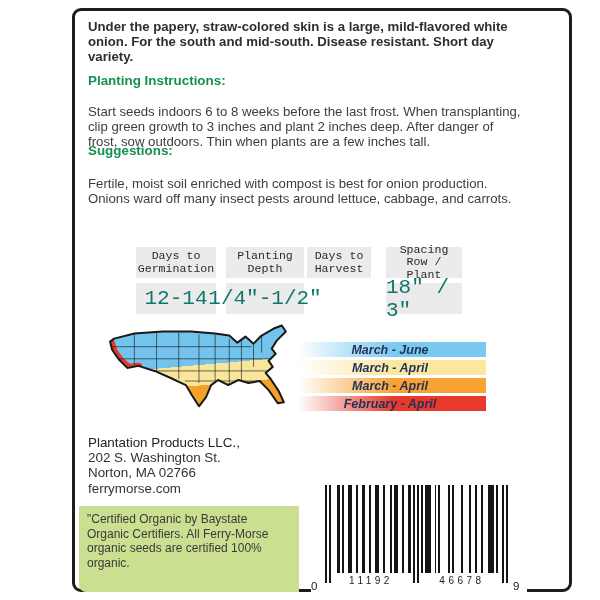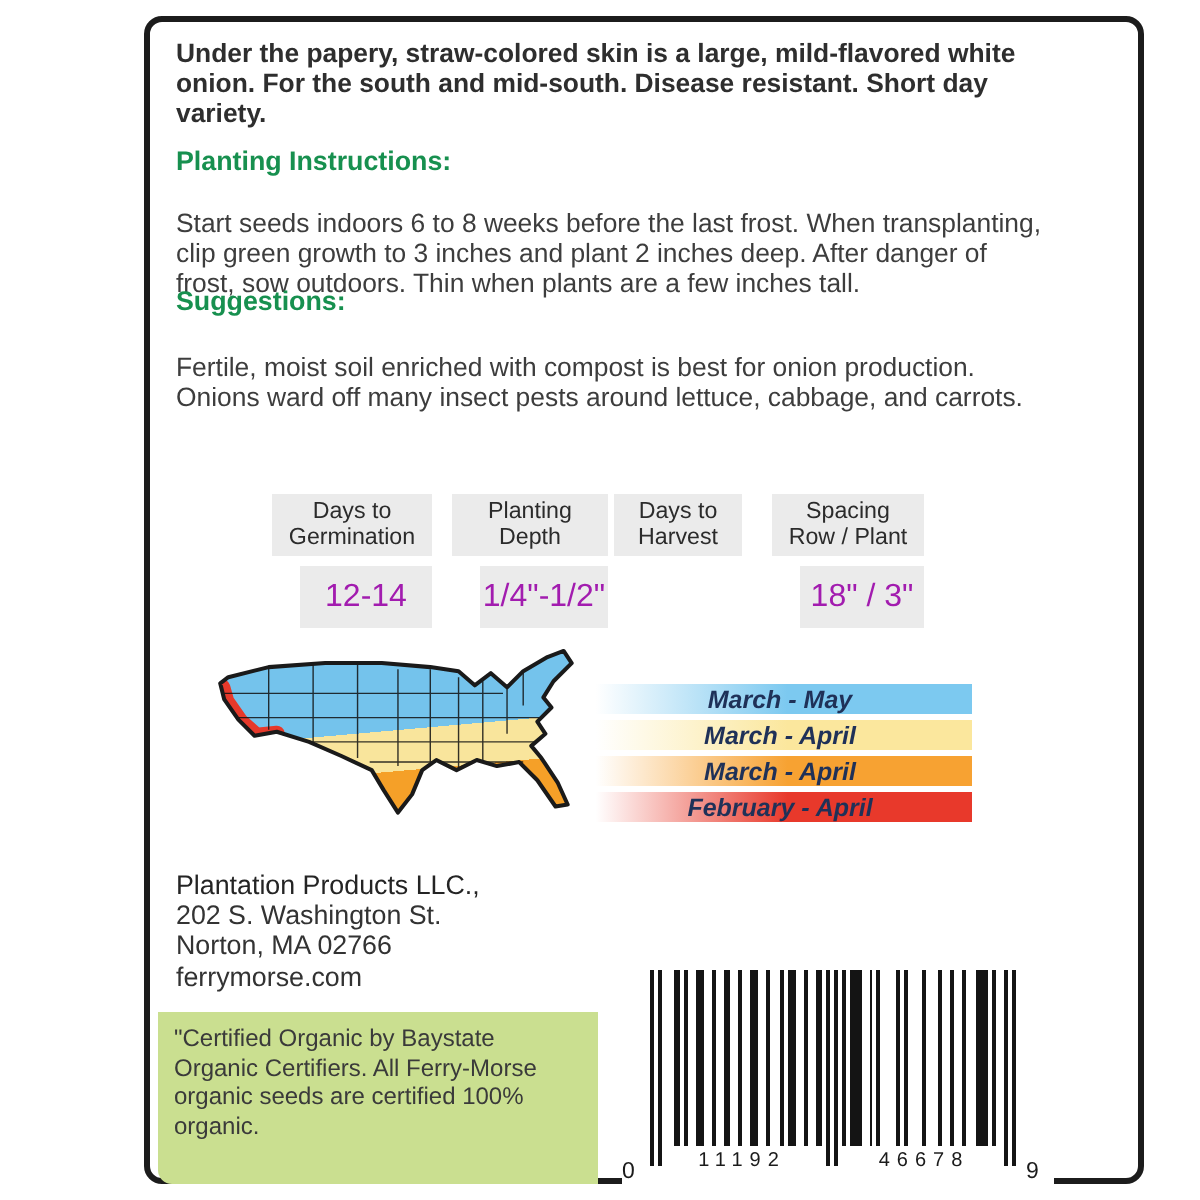--- a/index.html
+++ b/index.html
@@ -24,25 +24,25 @@
        font-size:13.2px;line-height:15px;}
   .intro{top:8px;font-weight:bold;color:var(--intro-text);}
   .sec-head{position:absolute;left:13px;margin:0;font-size:13.4px;line-height:15px;
             font-weight:bold;color:var(--heading-green);}
   .pi-head{top:62px;}
   .pi-body{top:78px;margin-top:15px;}
   .sug-head{top:132px;}
   .sug-body{top:165px;}
 
   
-  .info-col{position:absolute;font-family:Liberation Sans, sans-serif;color:#2b2b2b;}
+  .info-col{position:absolute;font-family:Liberation Mono, monospace;color:#2b2b2b;}
   .info-hdr{background:var(--table-cell-bg);height:31px;display:flex;flex-direction:column;
             justify-content:center;text-align:center;font-size:11.6px;line-height:12.6px;}
   .info-val{background:var(--table-cell-bg);height:31px;margin-top:5px;display:flex;
-            align-items:center;justify-content:center;font-size:16px;color:#a21caf;margin-left:14px;}
+            align-items:center;justify-content:center;font-size:21px;color:#0f766e;}
 
   
   .map-svg{position:absolute;left:25px;top:311px;width:202px;height:112px;}
   .zones{position:absolute;left:219px;top:331px;width:192px;}
   .zone-bar{width:192px;height:15px;margin-bottom:3px;display:flex;align-items:center;
             justify-content:center;font-size:12.5px;font-weight:bold;font-style:italic;
             color:var(--zone-label);}
 
   
   .address{position:absolute;left:13px;top:424px;margin:0;font-size:13.4px;line-height:15.2px;
@@ -126,21 +126,21 @@
       </defs>
       <g clip-path="url(#us-clip)">
         <rect x="0" y="0" width="200" height="110" fill="url(#zones-grad)"></rect>
         <path d="M 11,21 L 13,28 L 20,38 L 28,45 L 38,44" fill="none" stroke-width="8" stroke-linecap="round" stroke="#e6392b"></path>
         <path d="M34,10 V42 M56,10 V50 M78,10 V56 M98,12 V60 M114,12 V58 M128,16 V62 M140,18 V60 M152,20 V44 M160,12 V30 M12,24 H150 M14,36 H168 M30,48 H166 M84,58 H160" stroke="#111" stroke-width="0.7" opacity="0.85" fill="none"></path>
       </g>
       <path d="M 14,16 L 34,11 L 62,9 L 90,9 L 114,11 L 128,13 L 136,20 L 144,14 L 152,21 L 160,13 L 172,6 L 180,3 L 184,9 L 175,18 L 170,26 L 174,31 L 167,38 L 171,44 L 164,50 L 169,56 L 177,68 L 182,79 L 176,80 L 167,67 L 158,58 L 147,60 L 137,57 L 127,62 L 117,57 L 110,62 L 105,74 L 98,83 L 91,72 L 85,62 L 70,55 L 54,48 L 38,43 L 27,45 L 19,37 L 12,27 L 10,19 Z" fill="none" stroke="var(--map-outline)" stroke-width="2" stroke-linejoin="round"></path>
     </svg>
 
     <div class="zones">
-      <div class="zone-bar" style="background: linear-gradient(to right, rgb(255, 255, 255) 2%, rgb(124, 201, 240) 52%);">March - May</div>
+      <div class="zone-bar" style="background: linear-gradient(to right, rgb(255, 255, 255) 2%, rgb(124, 201, 240) 52%);">March - June</div>
       <div class="zone-bar" style="background: linear-gradient(to right, rgb(255, 255, 255) 2%, rgb(251, 231, 157) 52%);">March - April</div>
       <div class="zone-bar" style="background: linear-gradient(to right, rgb(255, 255, 255) 2%, rgb(247, 162, 50) 52%);">March - April</div>
       <div class="zone-bar" style="background: linear-gradient(to right, rgb(255, 255, 255) 2%, rgb(232, 57, 43) 52%);">February - April</div>
     </div>
 
     <div class="address">
       <div class="co">Plantation Products LLC.,</div>
       <div>202 S. Washington St.</div>
       <div>Norton, MA 02766</div>
       <div>ferrymorse.com</div>

